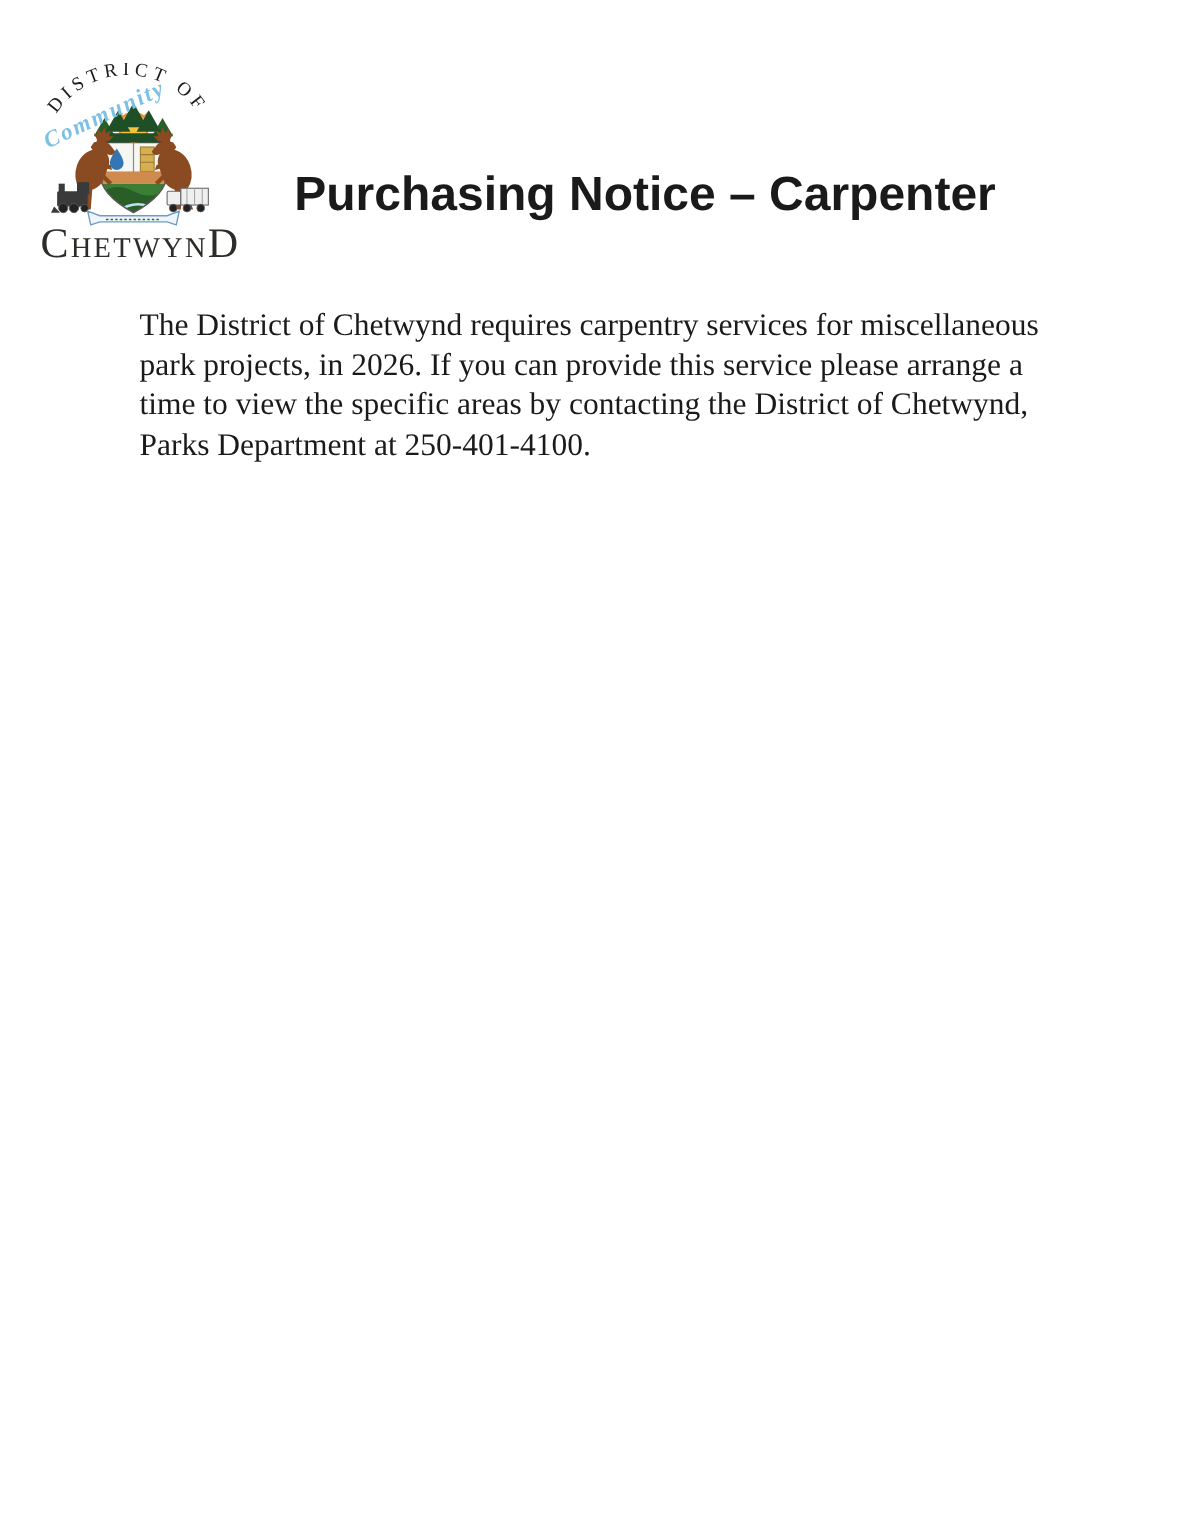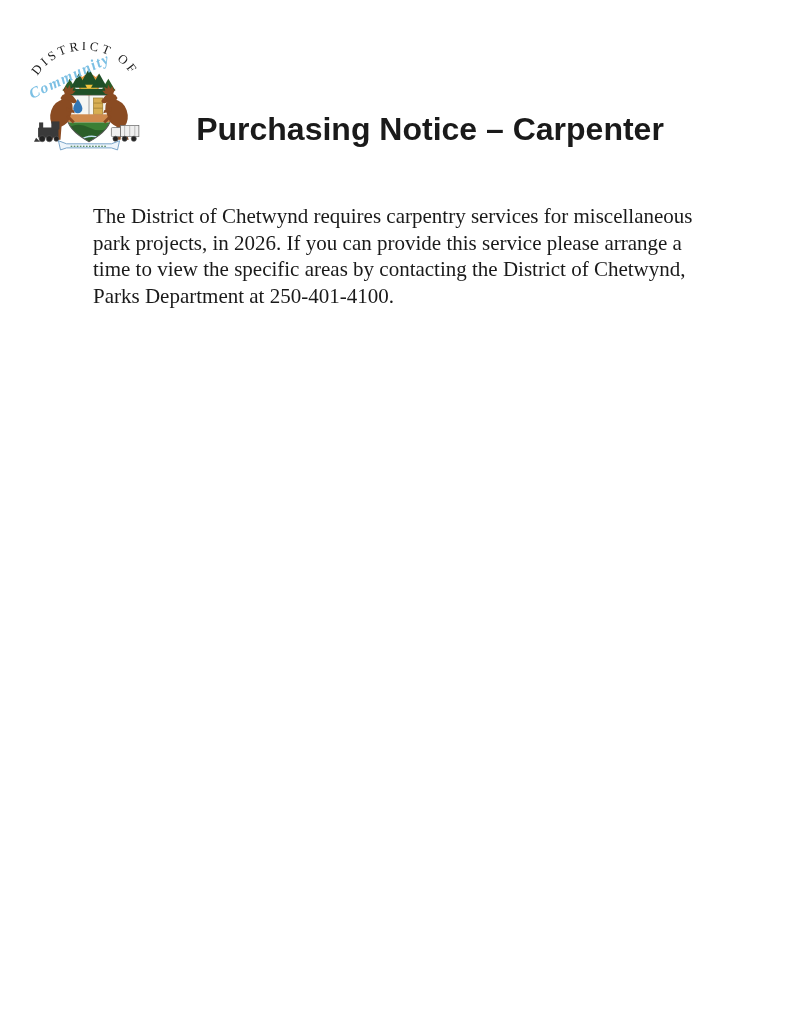--- a/index.html
+++ b/index.html
@@ -161,17 +161,20 @@
     </g>
 
     <g>
       <path class="ribbon" d="M30,97 l8,3 h44 l8,-3 -2,9 -6,-2 h-44 l-6,2 z"></path>
       <line class="motto" x1="42" y1="102.5" x2="78" y2="102.5"></line>
     </g>
 
     <text class="script-text" x="4" y="56" transform="rotate(-25 4 56)">Community</text>
   </svg>
 
+  <div class="wordmark">
+    <span class="big">C</span><span class="small">HETWYN</span><span class="big">D</span>
+  </div>
 </div>
 
 <h1 class="doc-title">Purchasing Notice – Carpenter</h1>
 
 <p class="doc-body">The District of Chetwynd requires carpentry services for miscellaneous park projects, in 2026.  If you can provide this service please arrange a time to view the specific areas by contacting the District of Chetwynd, Parks Department at 250-401-4100.</p>
 
 </body></html>

